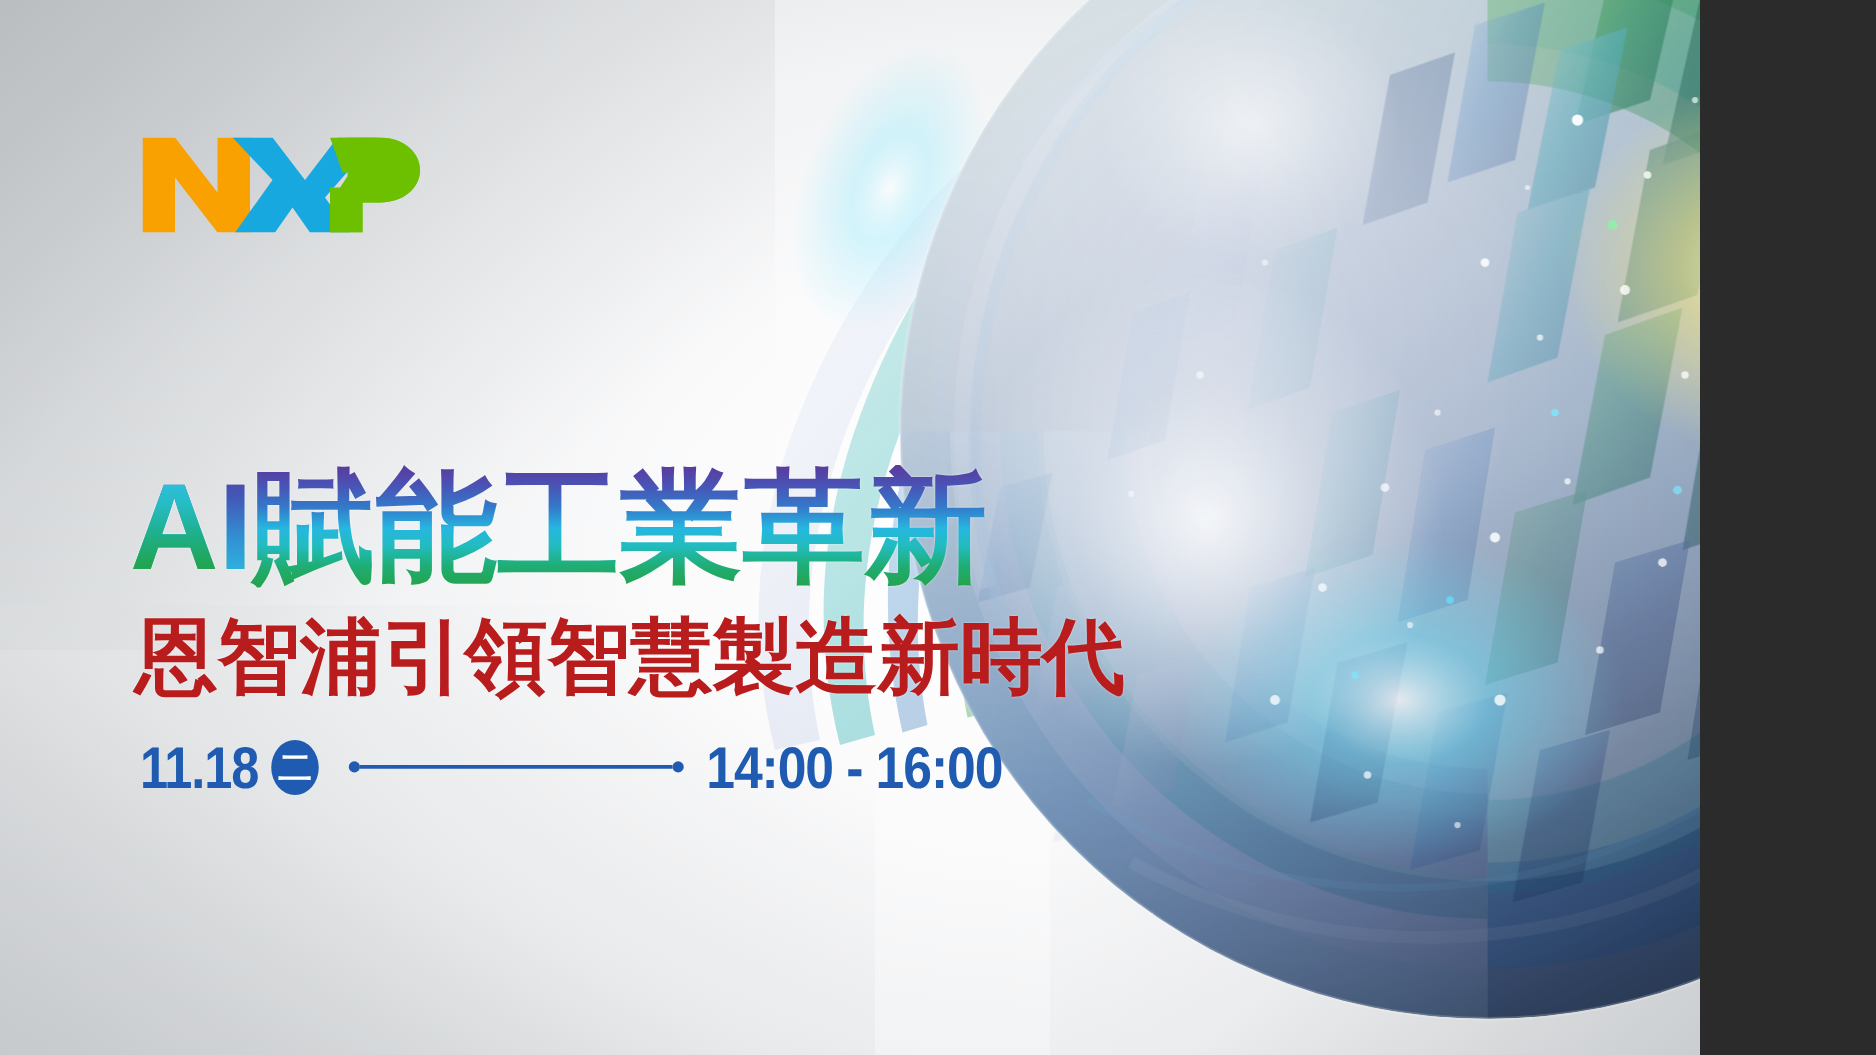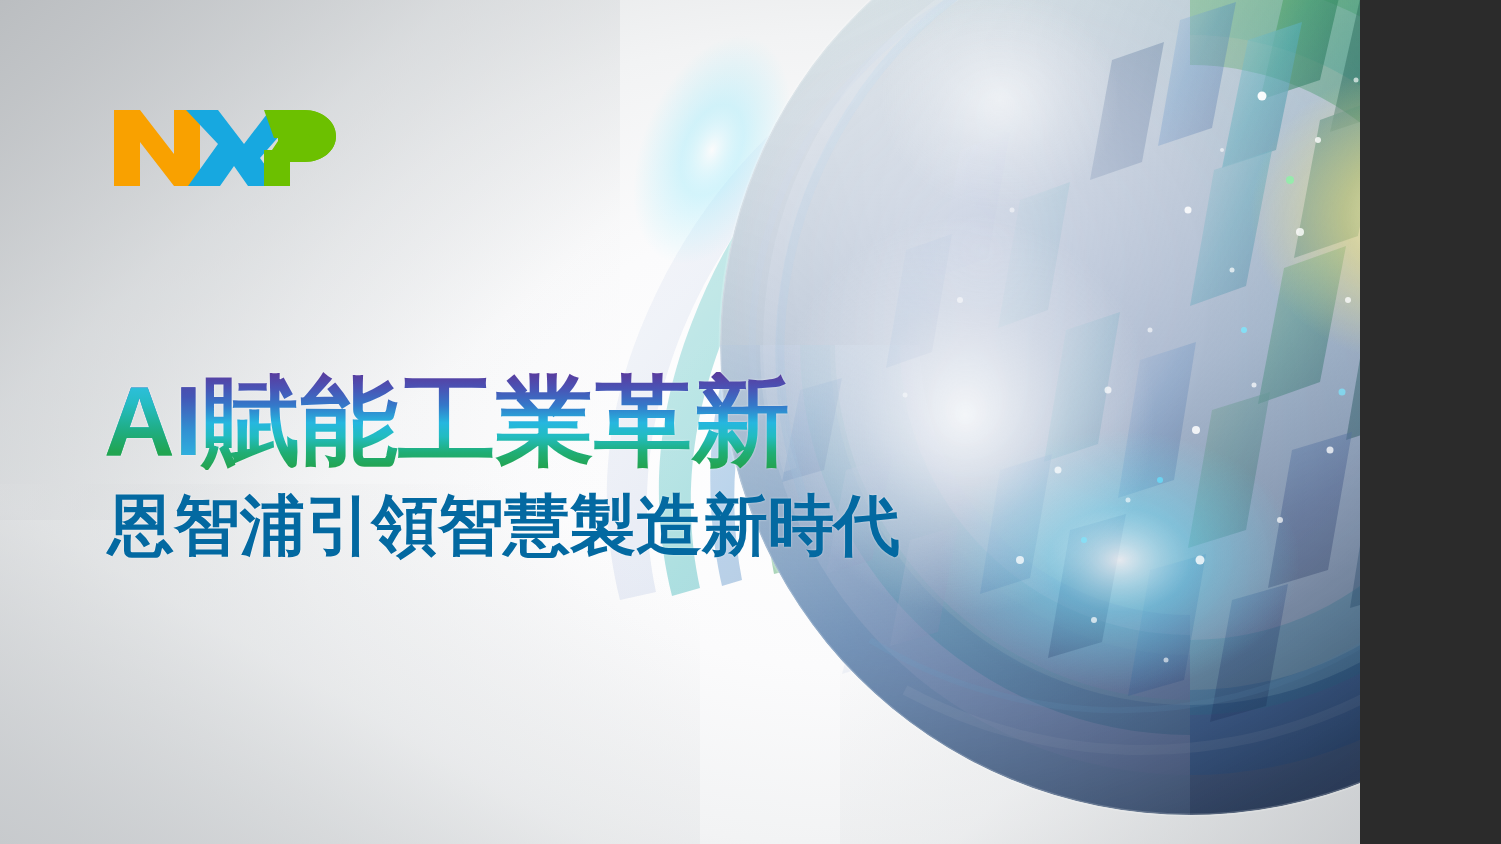--- a/index.html
+++ b/index.html
@@ -112,21 +112,21 @@
     color: transparent;
     -webkit-text-fill-color: transparent;
   }
 
   .subline {
     font-size: 66px;
     line-height: 1.0;
     font-weight: 700;
     white-space: nowrap;
     margin: 22px 0 0 4px;
-    color: #0369a1;
+    color: #b91c1c;
     filter: drop-shadow(0 0 1px rgba(255,255,255,0.5));
   }
 
   
   .when {
     display: flex;
     align-items: center;
     margin: 28px 0 0 8px;
     white-space: nowrap;
   }
@@ -413,16 +413,26 @@
   </svg>
 
   <div class="copy">
 
     <div class="headline">
       <span class="ai">A</span><span class="ai-i">I</span><span>賦能工業革新</span>
     </div>
 
     <div class="subline">恩智浦引領智慧製造新時代</div>
 
+    <div class="when">
+      <span class="date-text">11.18</span>
+      <span class="day-badge">二</span>
+      <span class="connector">
+        <span class="dot"></span>
+        <span class="rule"></span>
+        <span class="dot"></span>
+      </span>
+      <span class="time-text">14:00 - 16:00</span>
+    </div>
 
   </div>
 
 </div>
 
 </body></html>

